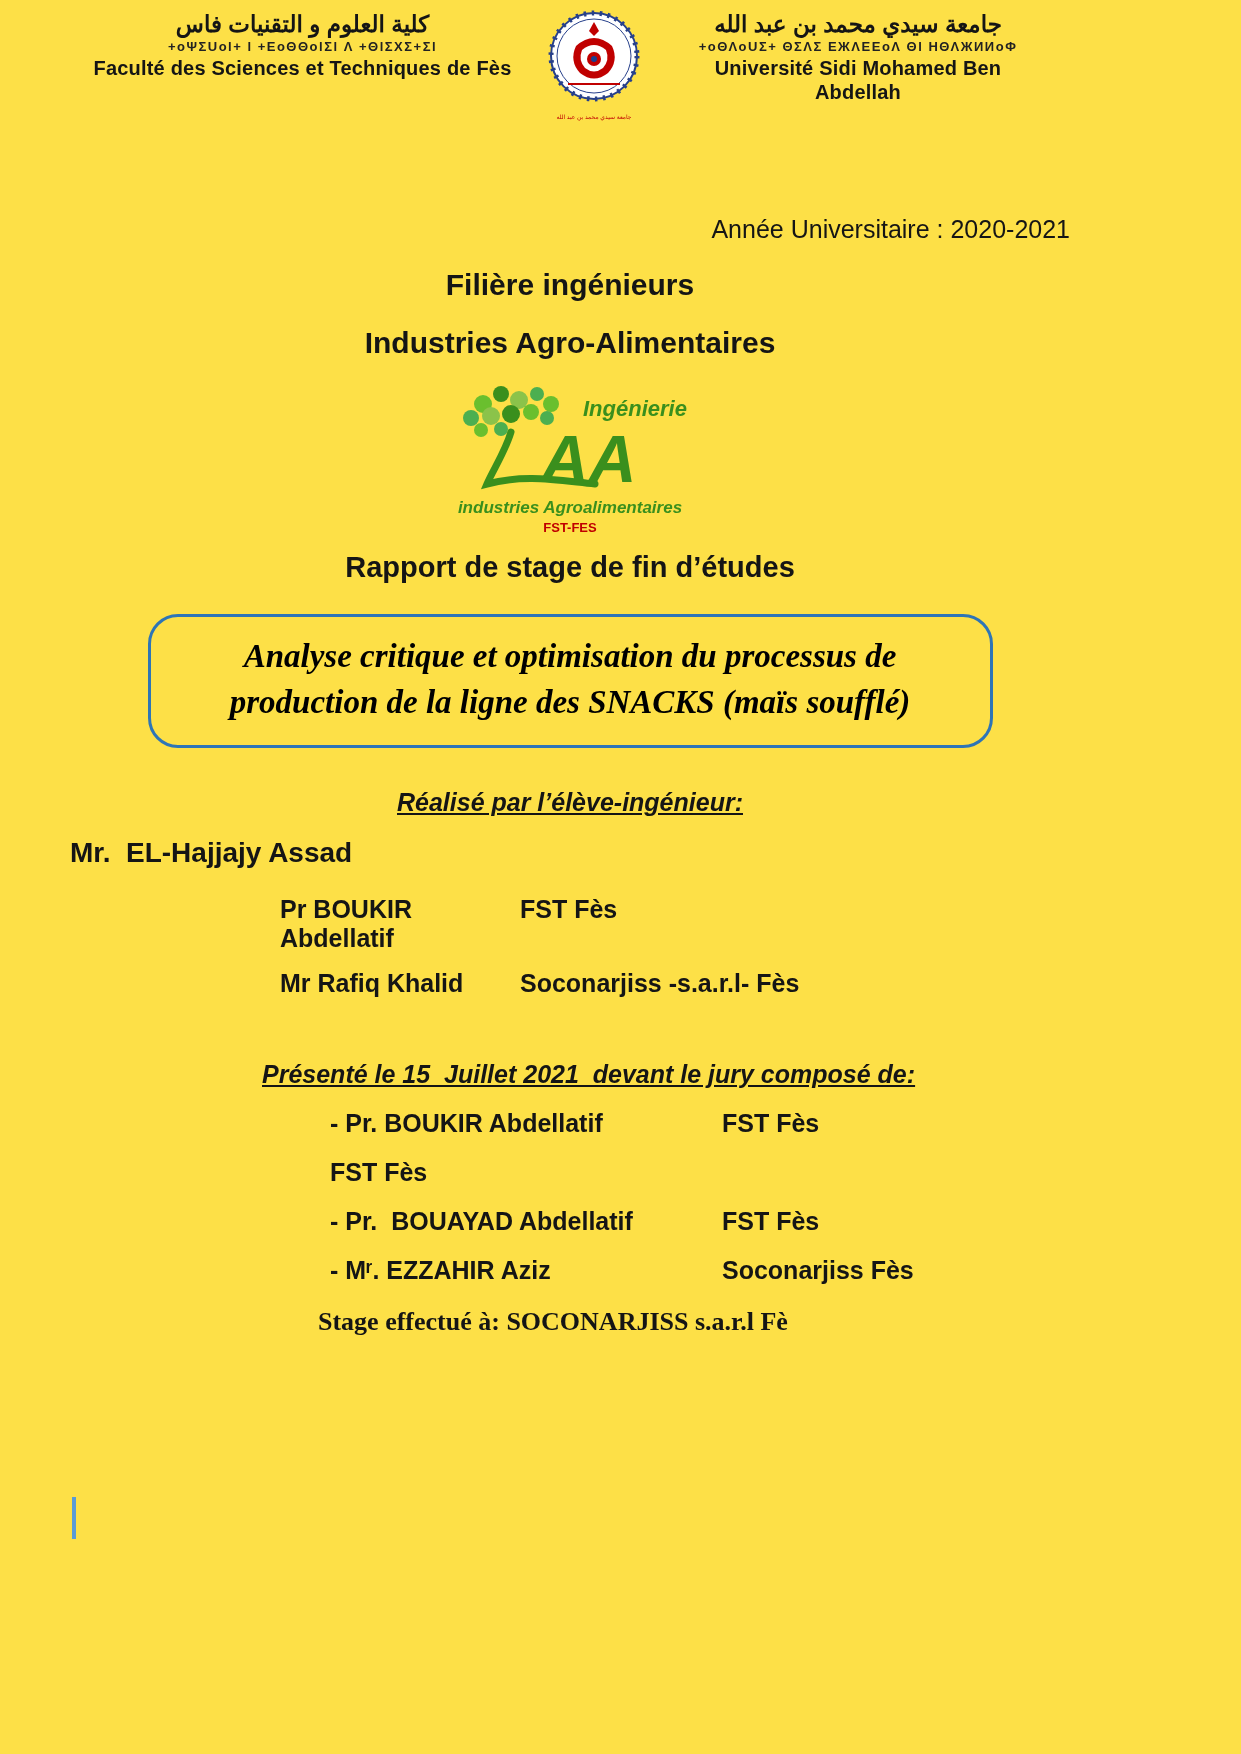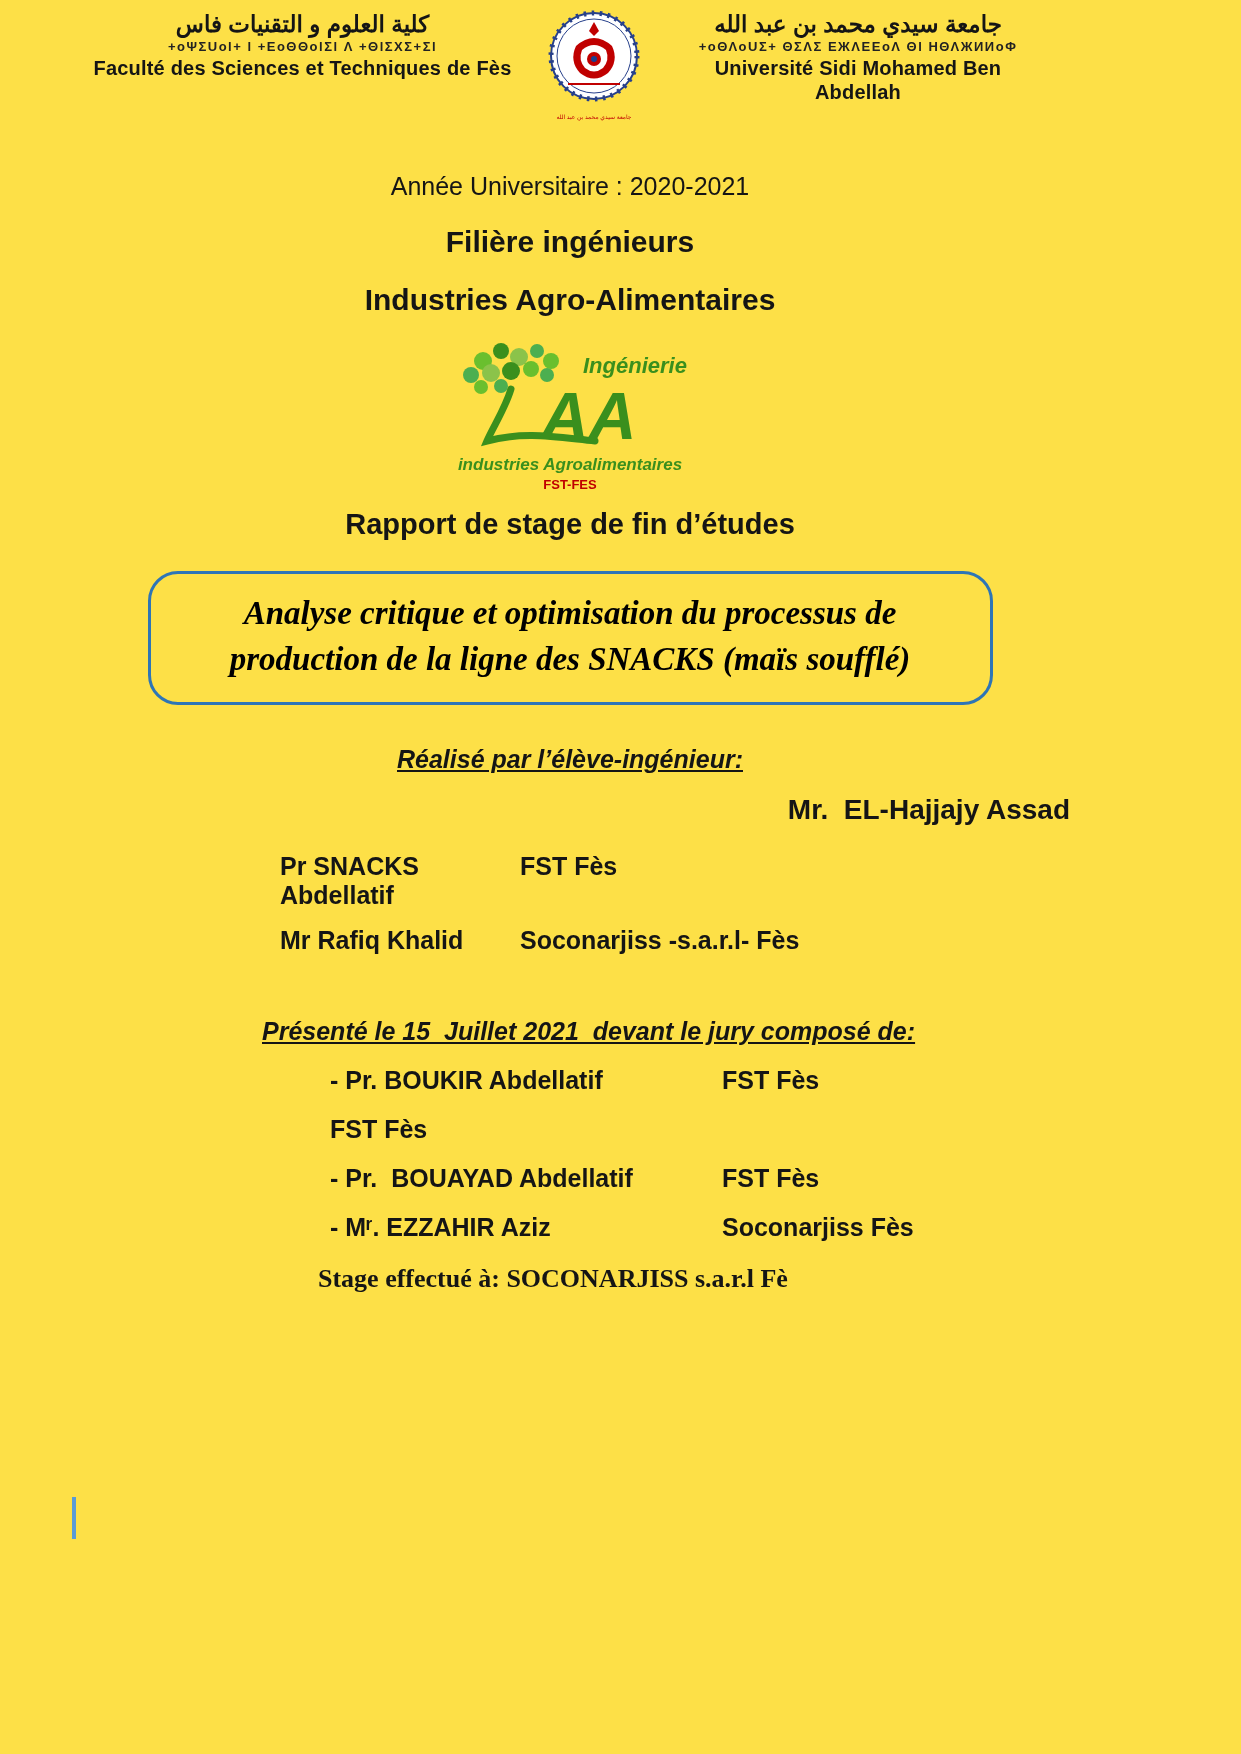--- a/index.html
+++ b/index.html
@@ -19,21 +19,21 @@
   .hblock-right { width:370px; margin-left:14px; }
   .emblem-wrap  { width:130px; margin-left:14px; text-align:center; }
   .arabic  { font-size:23px; font-weight:bold; line-height:1.25; direction:rtl; }
   .tifinagh{ font-size:13px; font-weight:bold; letter-spacing:1.5px; line-height:1.3; color:#222; }
   .hname   { font-size:20px; font-weight:bold; letter-spacing:.2px; line-height:1.2; }
   .emblem-caption { font-size:6px; color:#c00000; line-height:1; direction:rtl; }
 
   
   .content { width:1000px; margin-left:70px; }
 
-  .year       { margin-top:52px; text-align:center; font-size:25px; }
+  .year       { margin-top:95px; text-align:right; font-size:25px; }
   .program    { margin-top:24px; text-align:center; font-size:30px; font-weight:bold; }
   .department { margin-top:24px; text-align:center; font-size:30px; font-weight:bold; }
 
   .iaa-logo { margin-top:22px; text-align:center; }
   .iaa-sub  { font-size:17px; font-weight:bold; font-style:italic; color:#3a8f1d; margin-top:-6px; }
   .iaa-fst  { font-size:13px; font-weight:bold; color:#c00000; margin-top:2px; }
 
   .report-type { margin-top:16px; text-align:center; font-size:29px; font-weight:bold; }
 
   .title-box {
@@ -44,21 +44,21 @@
     font-family:"Liberation Serif", serif;
     font-weight:bold; font-style:italic;
     font-size:33px; line-height:1.4; color:#000;
   }
 
   .center-heading {
     text-align:center; font-weight:bold; font-style:italic;
     text-decoration:underline; font-size:25px;
   }
   .author-heading { margin-top:40px; }
-  .author-name { margin-top:20px; text-align:right; font-size:28px; font-weight:bold; }
+  .author-name { margin-top:20px; text-align:left; font-size:28px; font-weight:bold; }
   .sup-heading { margin-top:22px; }
 
   .sup-row { display:flex; padding-left:210px; font-size:25px; font-weight:bold; }
   .sup-row-1 { margin-top:26px; }
   .sup-row-2 { margin-top:16px; }
   .sup-name { width:240px; }
 
   .jury-heading {
     margin-top:62px; padding-left:192px;
     font-weight:bold; font-style:italic; text-decoration:underline;
@@ -148,21 +148,21 @@
     <div class="title-box">
       <div class="txt">Analyse critique et optimisation du processus de</div>
       <div class="txt">production de la ligne des SNACKS (maïs soufflé)</div>
     </div>
 
     <div class="center-heading author-heading txt">Réalisé par l’élève-ingénieur:</div>
     <div class="author-name txt">Mr.  EL-Hajjajy Assad</div>
 
 
     <div class="sup-row sup-row-1">
-      <span class="sup-name txt">Pr SNACKS Abdellatif</span>
+      <span class="sup-name txt">Pr BOUKIR Abdellatif</span>
       <span class="txt">FST Fès</span>
     </div>
     <div class="sup-row sup-row-2">
       <span class="sup-name txt">Mr Rafiq Khalid</span>
       <span class="txt">Soconarjiss -s.a.r.l- Fès</span>
     </div>
 
     <div class="jury-heading txt">Présenté le 15  Juillet 2021  devant le jury composé de:</div>
 
     <div class="jury-row">

